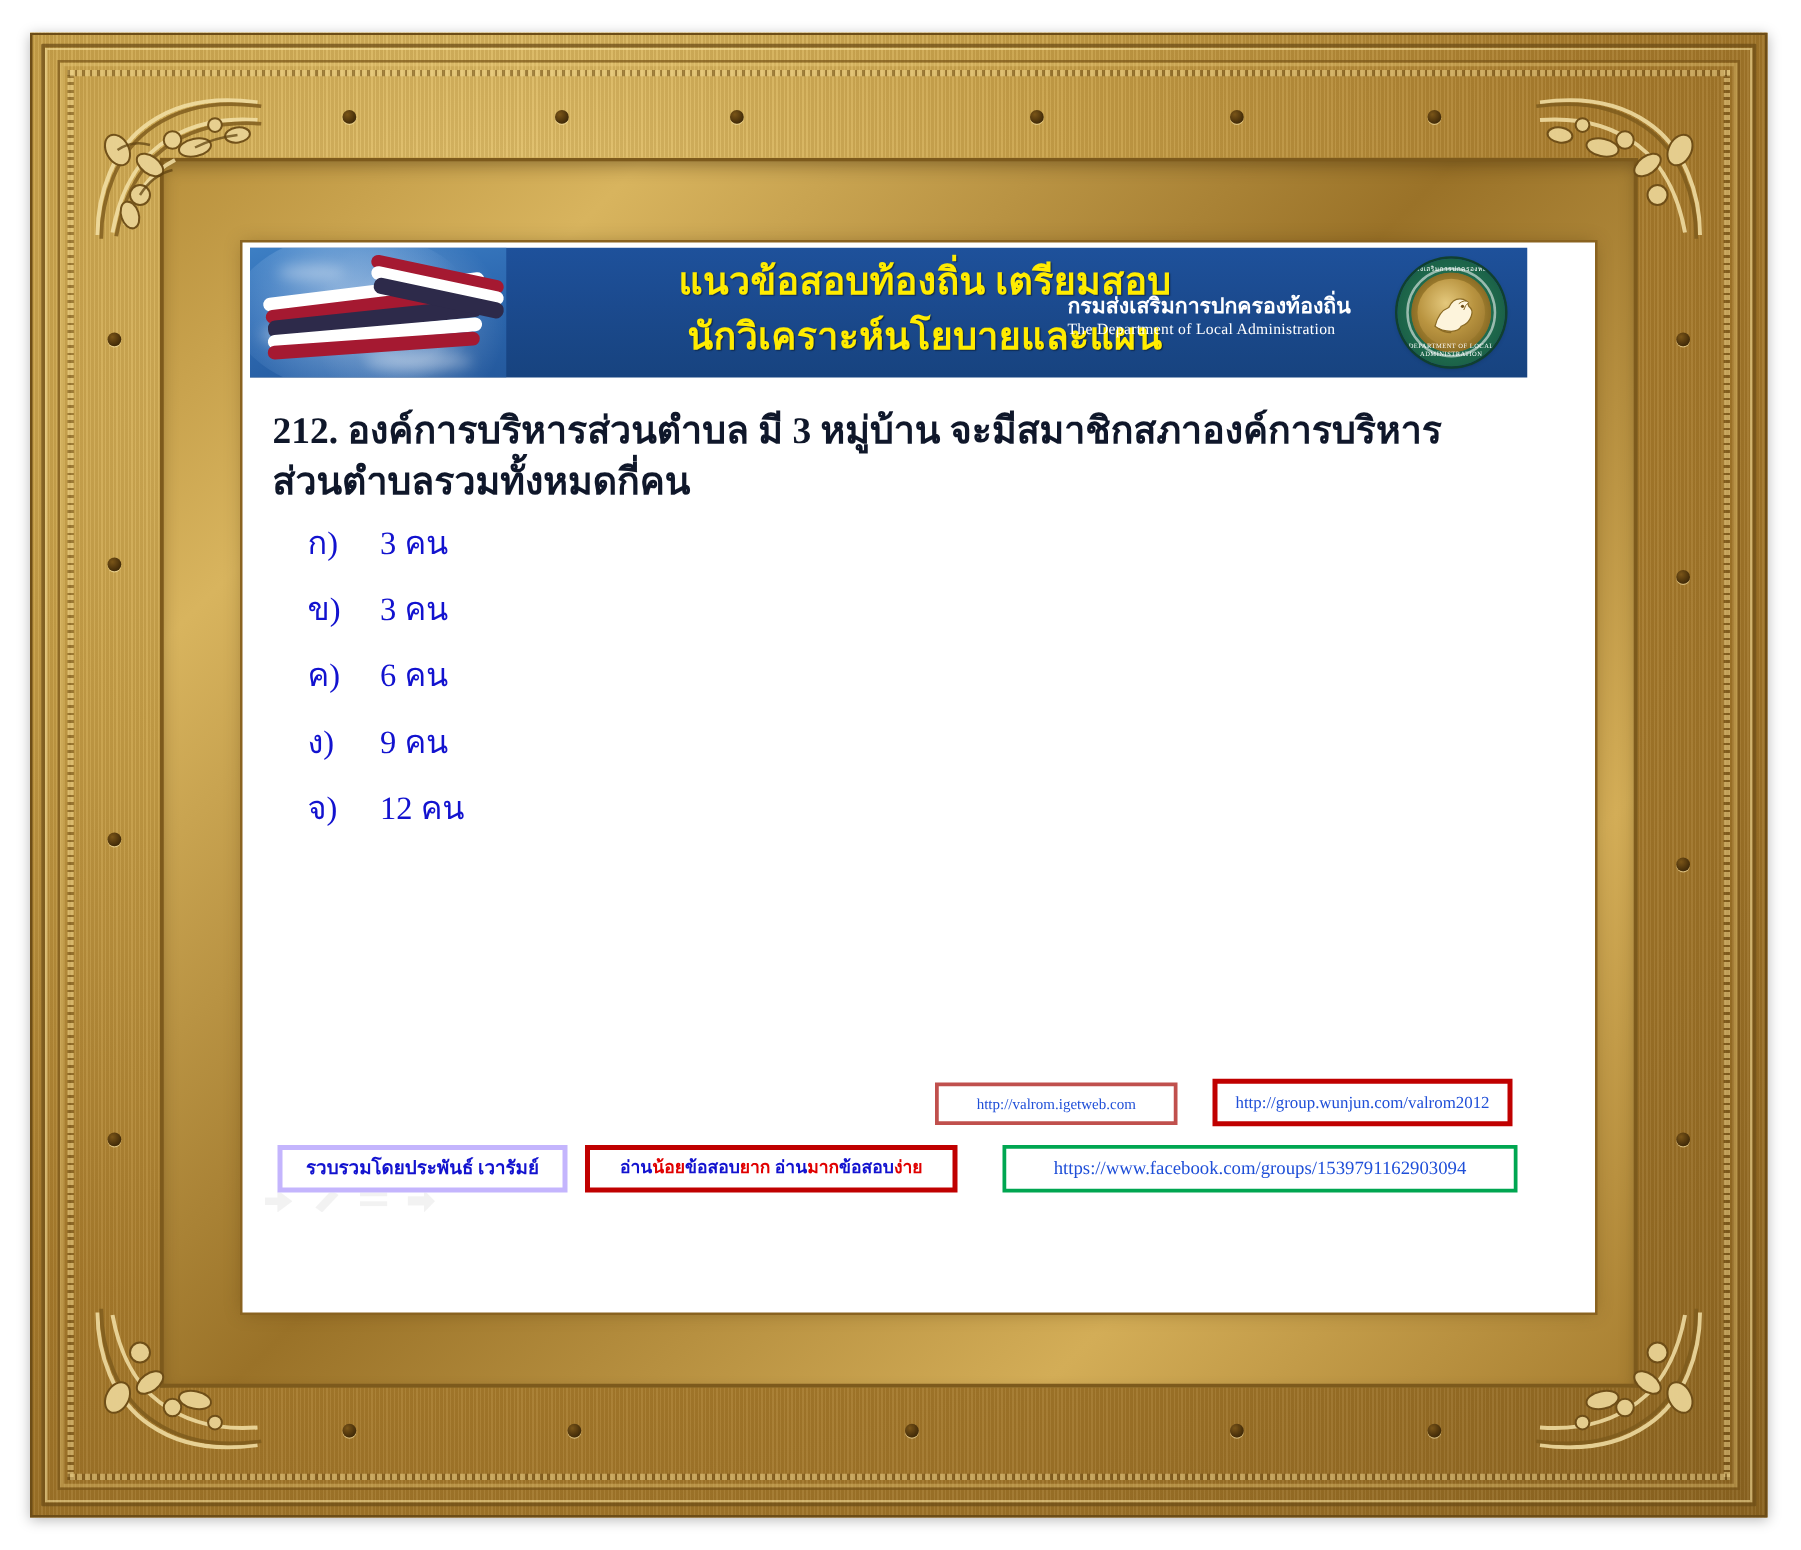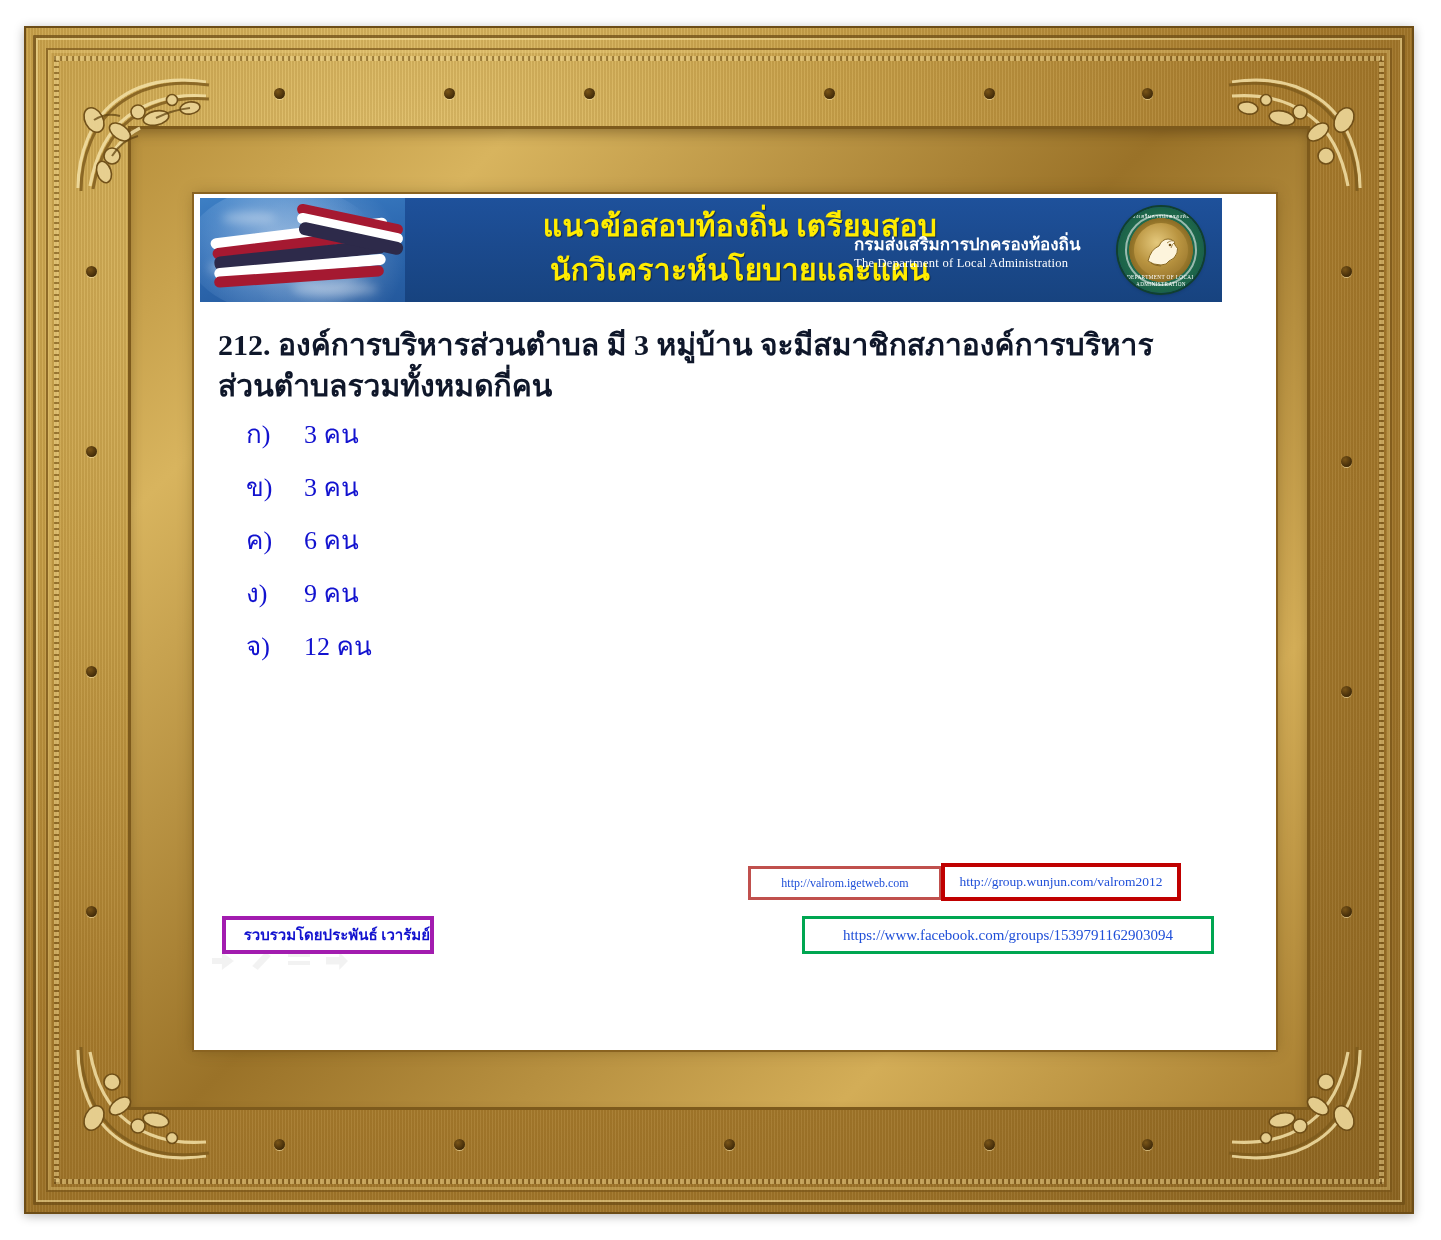--- a/index.html
+++ b/index.html
@@ -269,31 +269,30 @@
 
   #lbox-igetweb {
     left: 548px; top: 668px;
     width: 194px; height: 34px;
     border: 3px solid #c0504d;
     box-shadow: 0 0 0 1px #ffffff inset;
   }
   #lbox-igetweb .lbl { color: #1f4fd8; font-size: 12px; }
 
   #lbox-wunjun {
-    left: 741px; top: 665px;
+    left: 770px; top: 665px;
     width: 240px; height: 38px;
     border: 4px solid #c00000;
   }
   #lbox-wunjun .lbl { color: #1f4fd8; font-size: 13.5px; }
 
   #lbox-author {
     left: 22px; top: 718px;
-    width: 212px; height: 38px;
-    border: 4px solid #a21caf;
-    justify-content: flex-end;
+    width: 232px; height: 38px;
+    border: 4px solid #c4b5fd;
   }
   #lbox-author .lbl { color: #1212cf; font-size: 15px; font-weight: bold; }
 
   #lbox-motto {
     left: 268px; top: 718px;
     width: 298px; height: 38px;
     border: 4px solid #c00000;
   }
   #lbox-motto .lbl { font-size: 14px; font-weight: bold; }
   .seg-blue { color: #1212cf; }
@@ -499,19 +498,22 @@
     </div>
 
     <div class="lbox" id="lbox-wunjun">
       <span class="lbl">http://group.wunjun.com/valrom2012</span>
     </div>
 
     <div class="lbox" id="lbox-author">
       <span class="lbl">รวบรวมโดยประพันธ์ เวารัมย์</span>
     </div>
 
+    <div class="lbox" id="lbox-motto">
+      <span class="lbl" id="motto-label"><span class="seg-blue">อ่าน</span><span class="seg-red">น้อย</span><span class="seg-blue">ข้อสอบ</span><span class="seg-red">ยาก</span><span class="seg-blue">  </span><span class="seg-blue">อ่าน</span><span class="seg-red">มาก</span><span class="seg-blue">ข้อสอบ</span><span class="seg-red">ง่าย</span></span>
+    </div>
 
     <div class="lbox" id="lbox-facebook">
       <span class="lbl">https://www.facebook.com/groups/1539791162903094</span>
     </div>
 
   </div>
 </div>
 
 </body></html>

